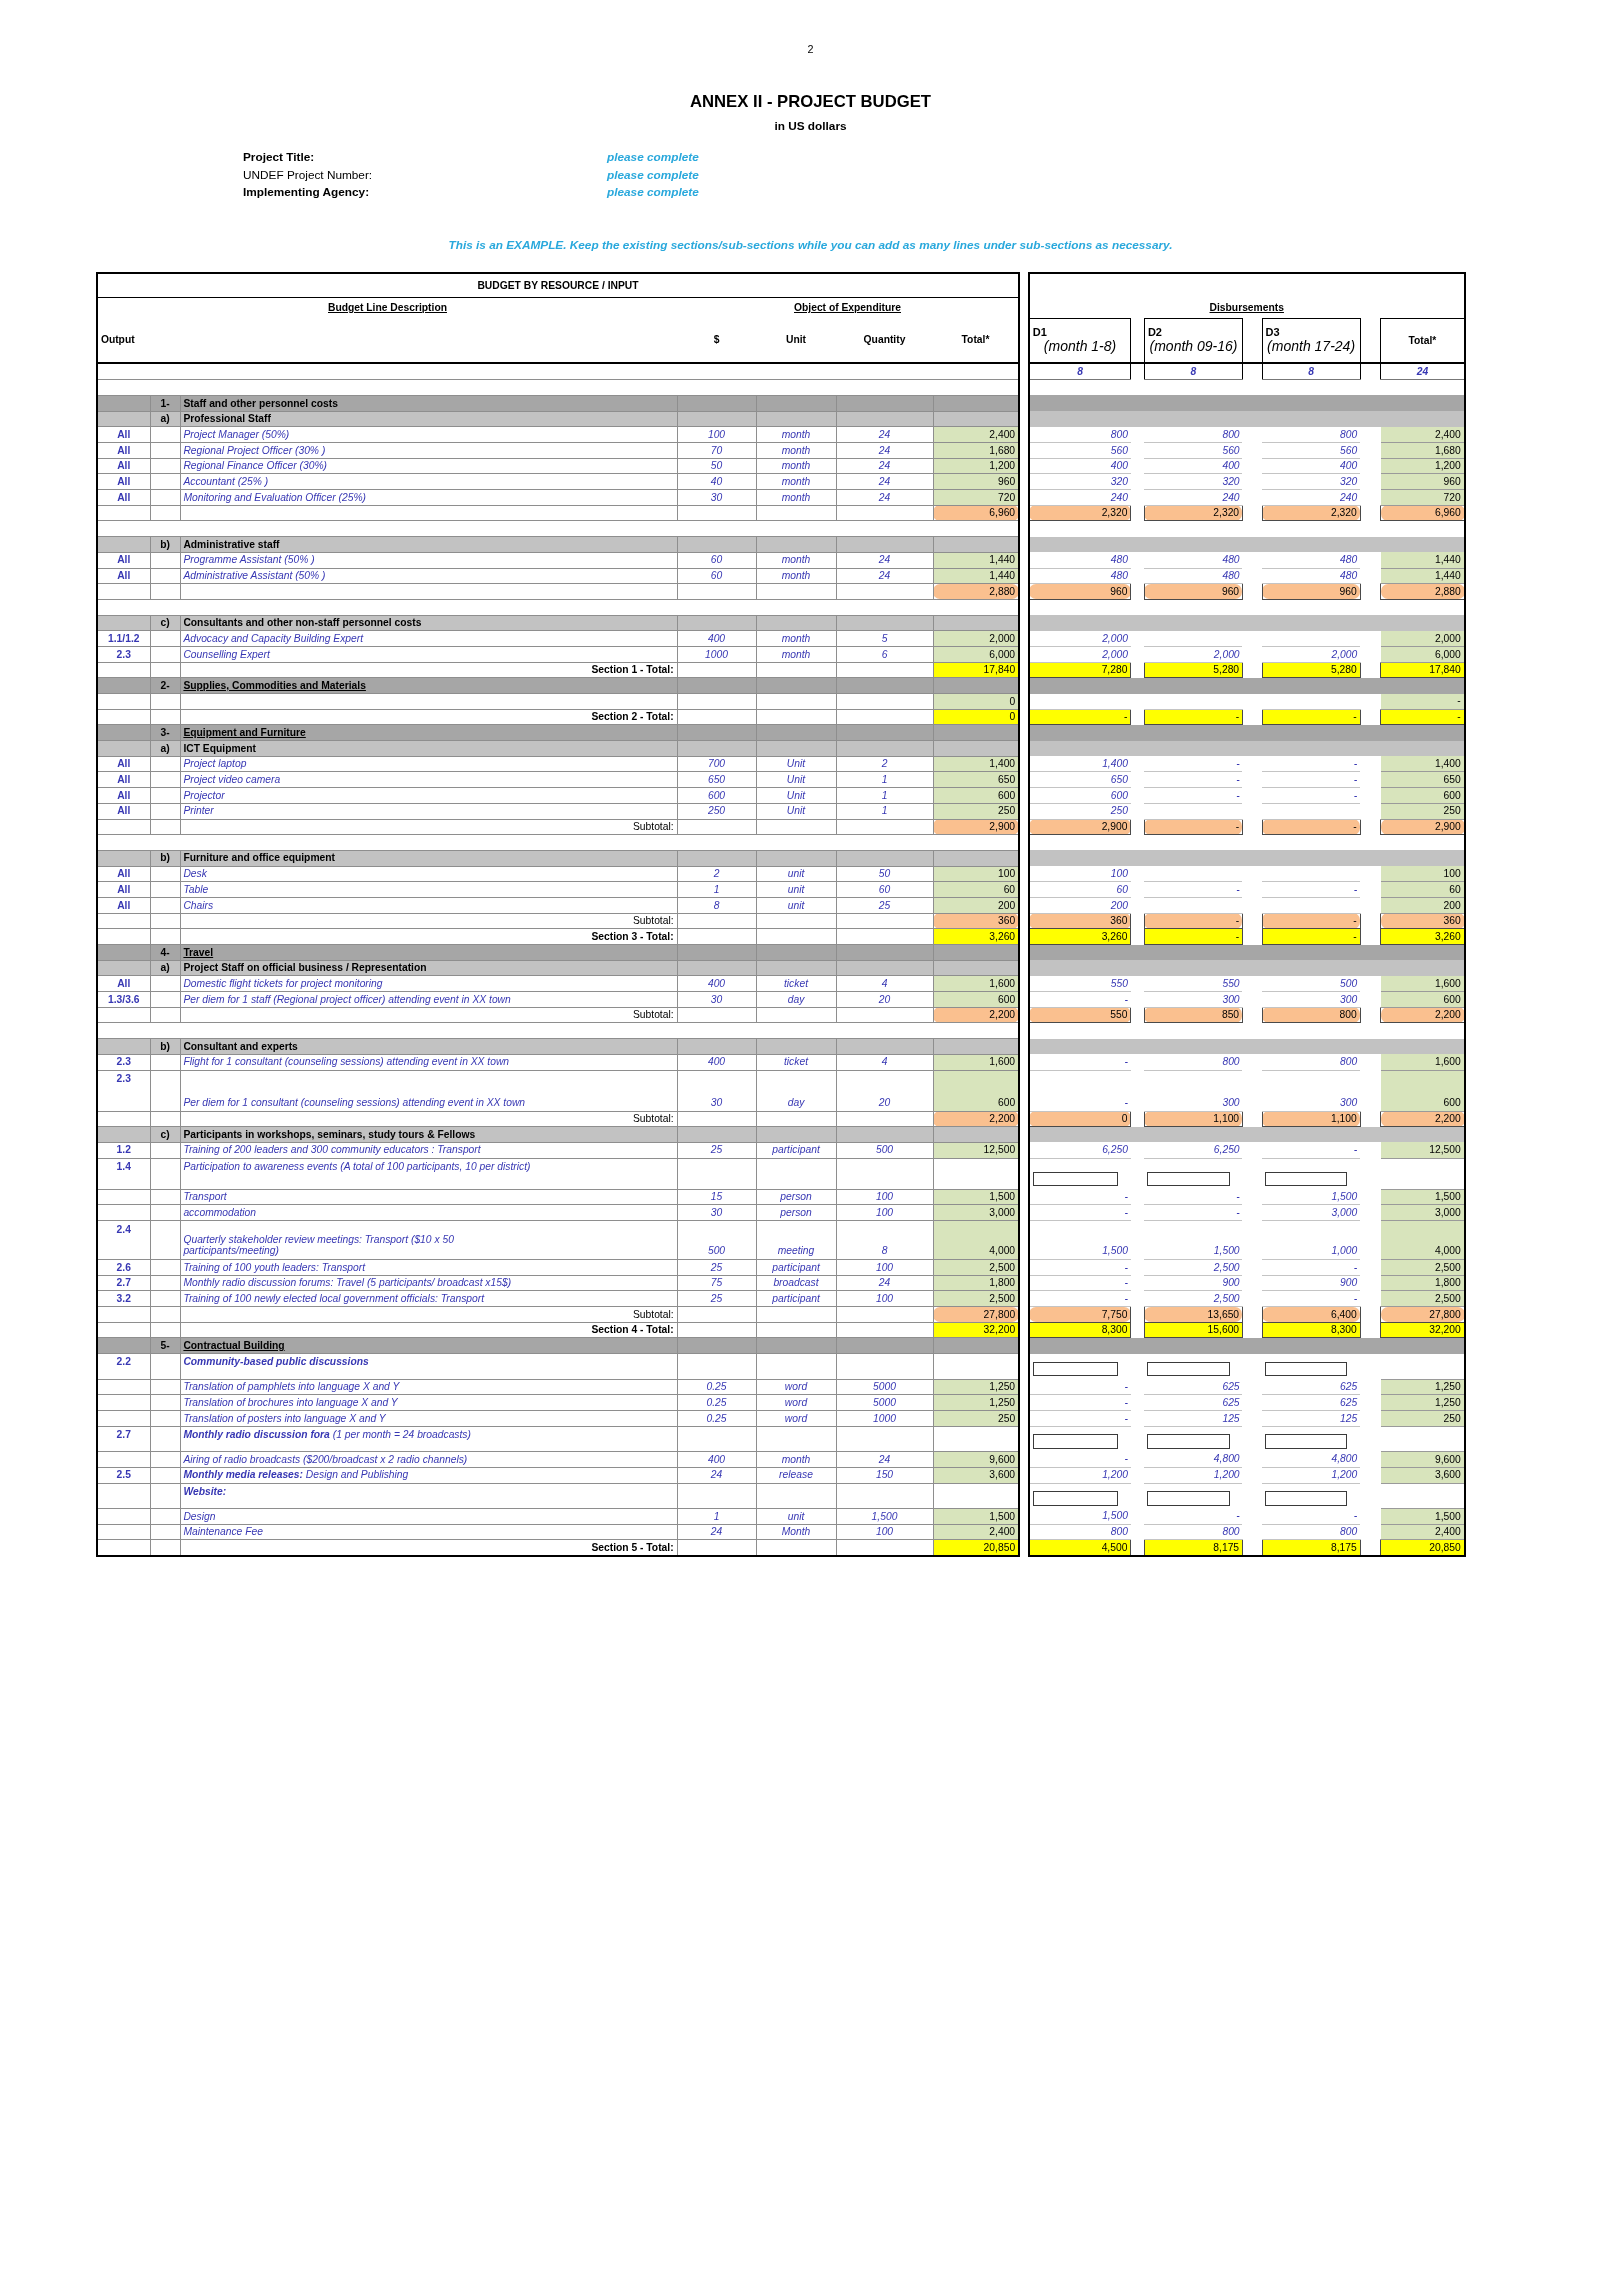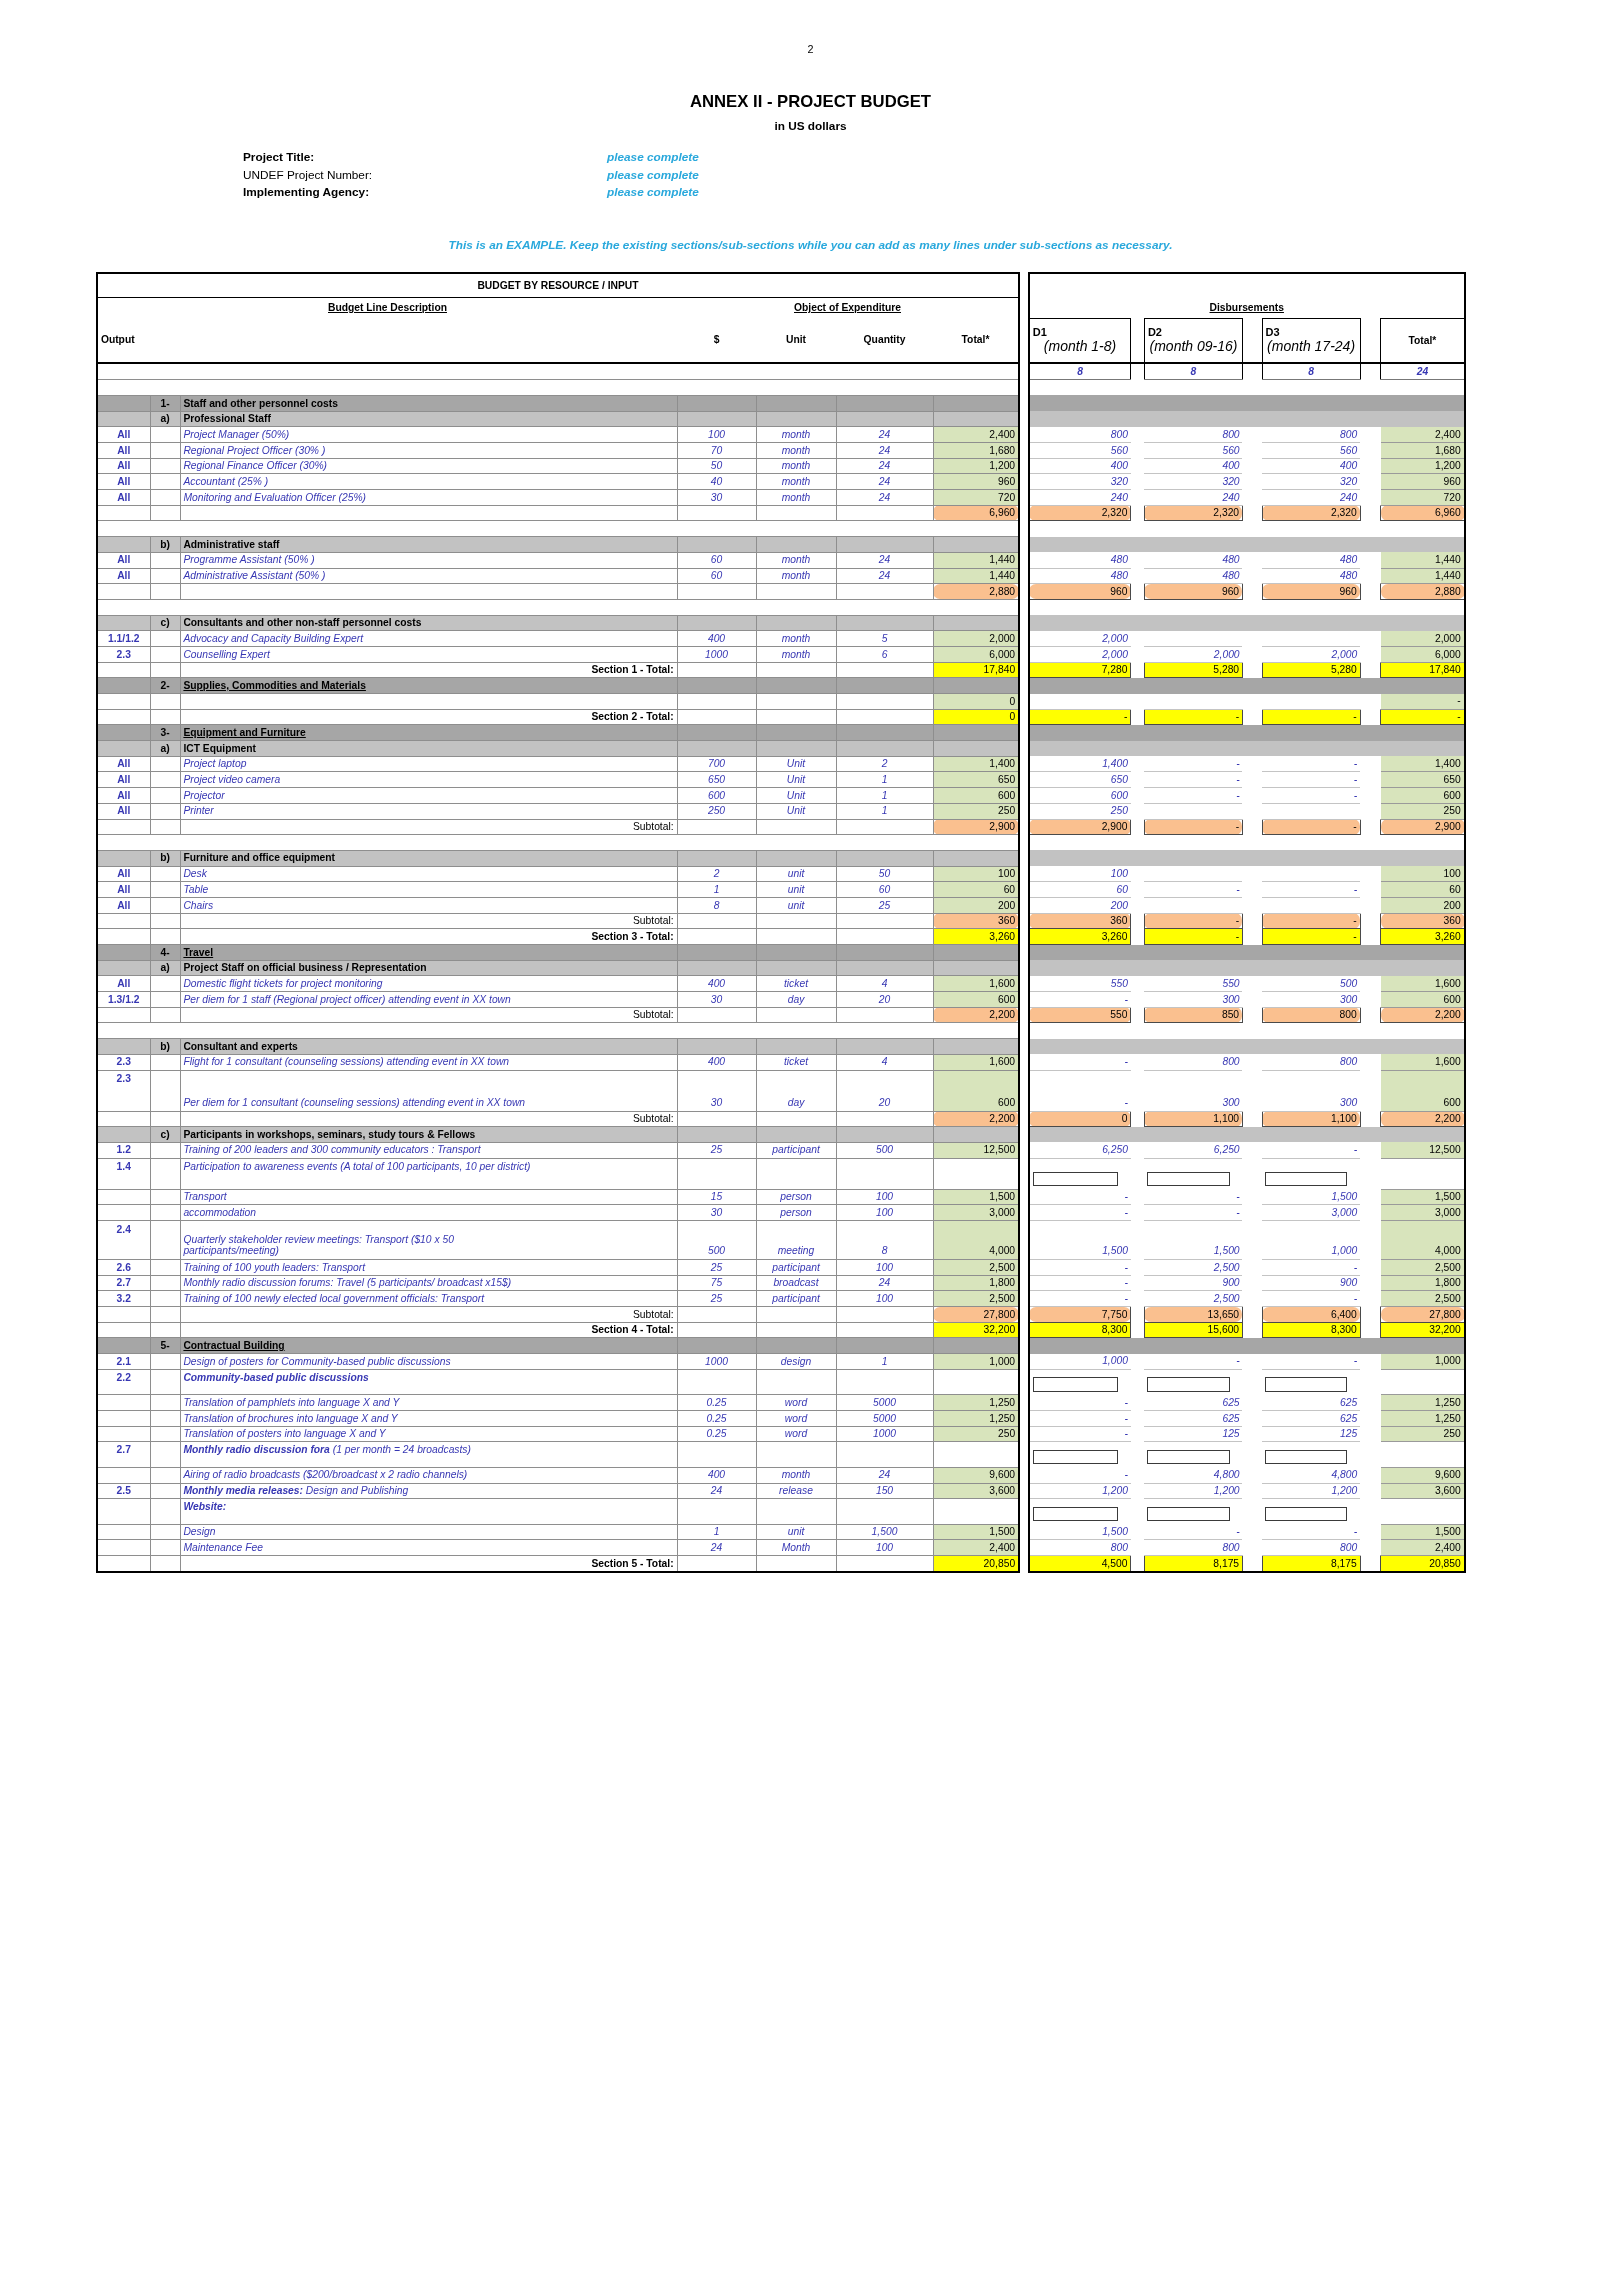--- a/index.html
+++ b/index.html
@@ -706,21 +706,21 @@
           <td class="gap"></td>
           <td class="rb dcell bl">550</td>
           <td class="rb sp"></td>
           <td class="rb dcell">550</td>
           <td class="rb sp"></td>
           <td class="rb dcell">500</td>
           <td class="rb sp"></td>
           <td class="rb t2 br green">1,600</td>
         </tr>
         <tr>
-          <td class="lb out bl">1.3/1.2</td>
+          <td class="lb out bl">1.3/3.6</td>
           <td class="lb"></td>
           <td class="lb desc"><span>Per diem for 1 staff (Regional project officer) attending event in XX town</span></td>
           <td class="lb num">30</td>
           <td class="lb num">day</td>
           <td class="lb num">20</td>
           <td class="lb t1 br green">600</td>
           <td class="gap"></td>
           <td class="rb dcell bl">-</td>
           <td class="rb sp"></td>
           <td class="rb dcell">300</td>
@@ -1004,37 +1004,20 @@
         <tr>
           <td class="lb bl secbg"></td>
           <td class="lb bandnum secbg">5-</td>
           <td class="lb bandlabel secbg u">Contractual Building</td>
           <td class="lb secbg"></td>
           <td class="lb secbg"></td>
           <td class="lb secbg"></td>
           <td class="lb br secbg"></td>
           <td class="gap"></td>
           <td class="rb bl br secbg" colspan="7"></td>
-        </tr>
-        <tr>
-          <td class="lb out bl">2.1</td>
-          <td class="lb"></td>
-          <td class="lb desc"><span>Design of posters for Community-based public discussions</span></td>
-          <td class="lb num">1000</td>
-          <td class="lb num">design</td>
-          <td class="lb num">1</td>
-          <td class="lb t1 br green">1,000</td>
-          <td class="gap"></td>
-          <td class="rb dcell bl">1,000</td>
-          <td class="rb sp"></td>
-          <td class="rb dcell">-</td>
-          <td class="rb sp"></td>
-          <td class="rb dcell">-</td>
-          <td class="rb sp"></td>
-          <td class="rb t2 br green">1,000</td>
         </tr>
         <tr class="grp" style="height: 25.5px;">
           <td class="lb out bl">2.2</td>
           <td class="lb"></td>
           <td class="lb desc"><span class="b">Community-based public discussions</span></td>
           <td class="lb num"></td>
           <td class="lb num"></td>
           <td class="lb num"></td>
           <td class="lb t1 br"></td>
           <td class="gap"></td>

